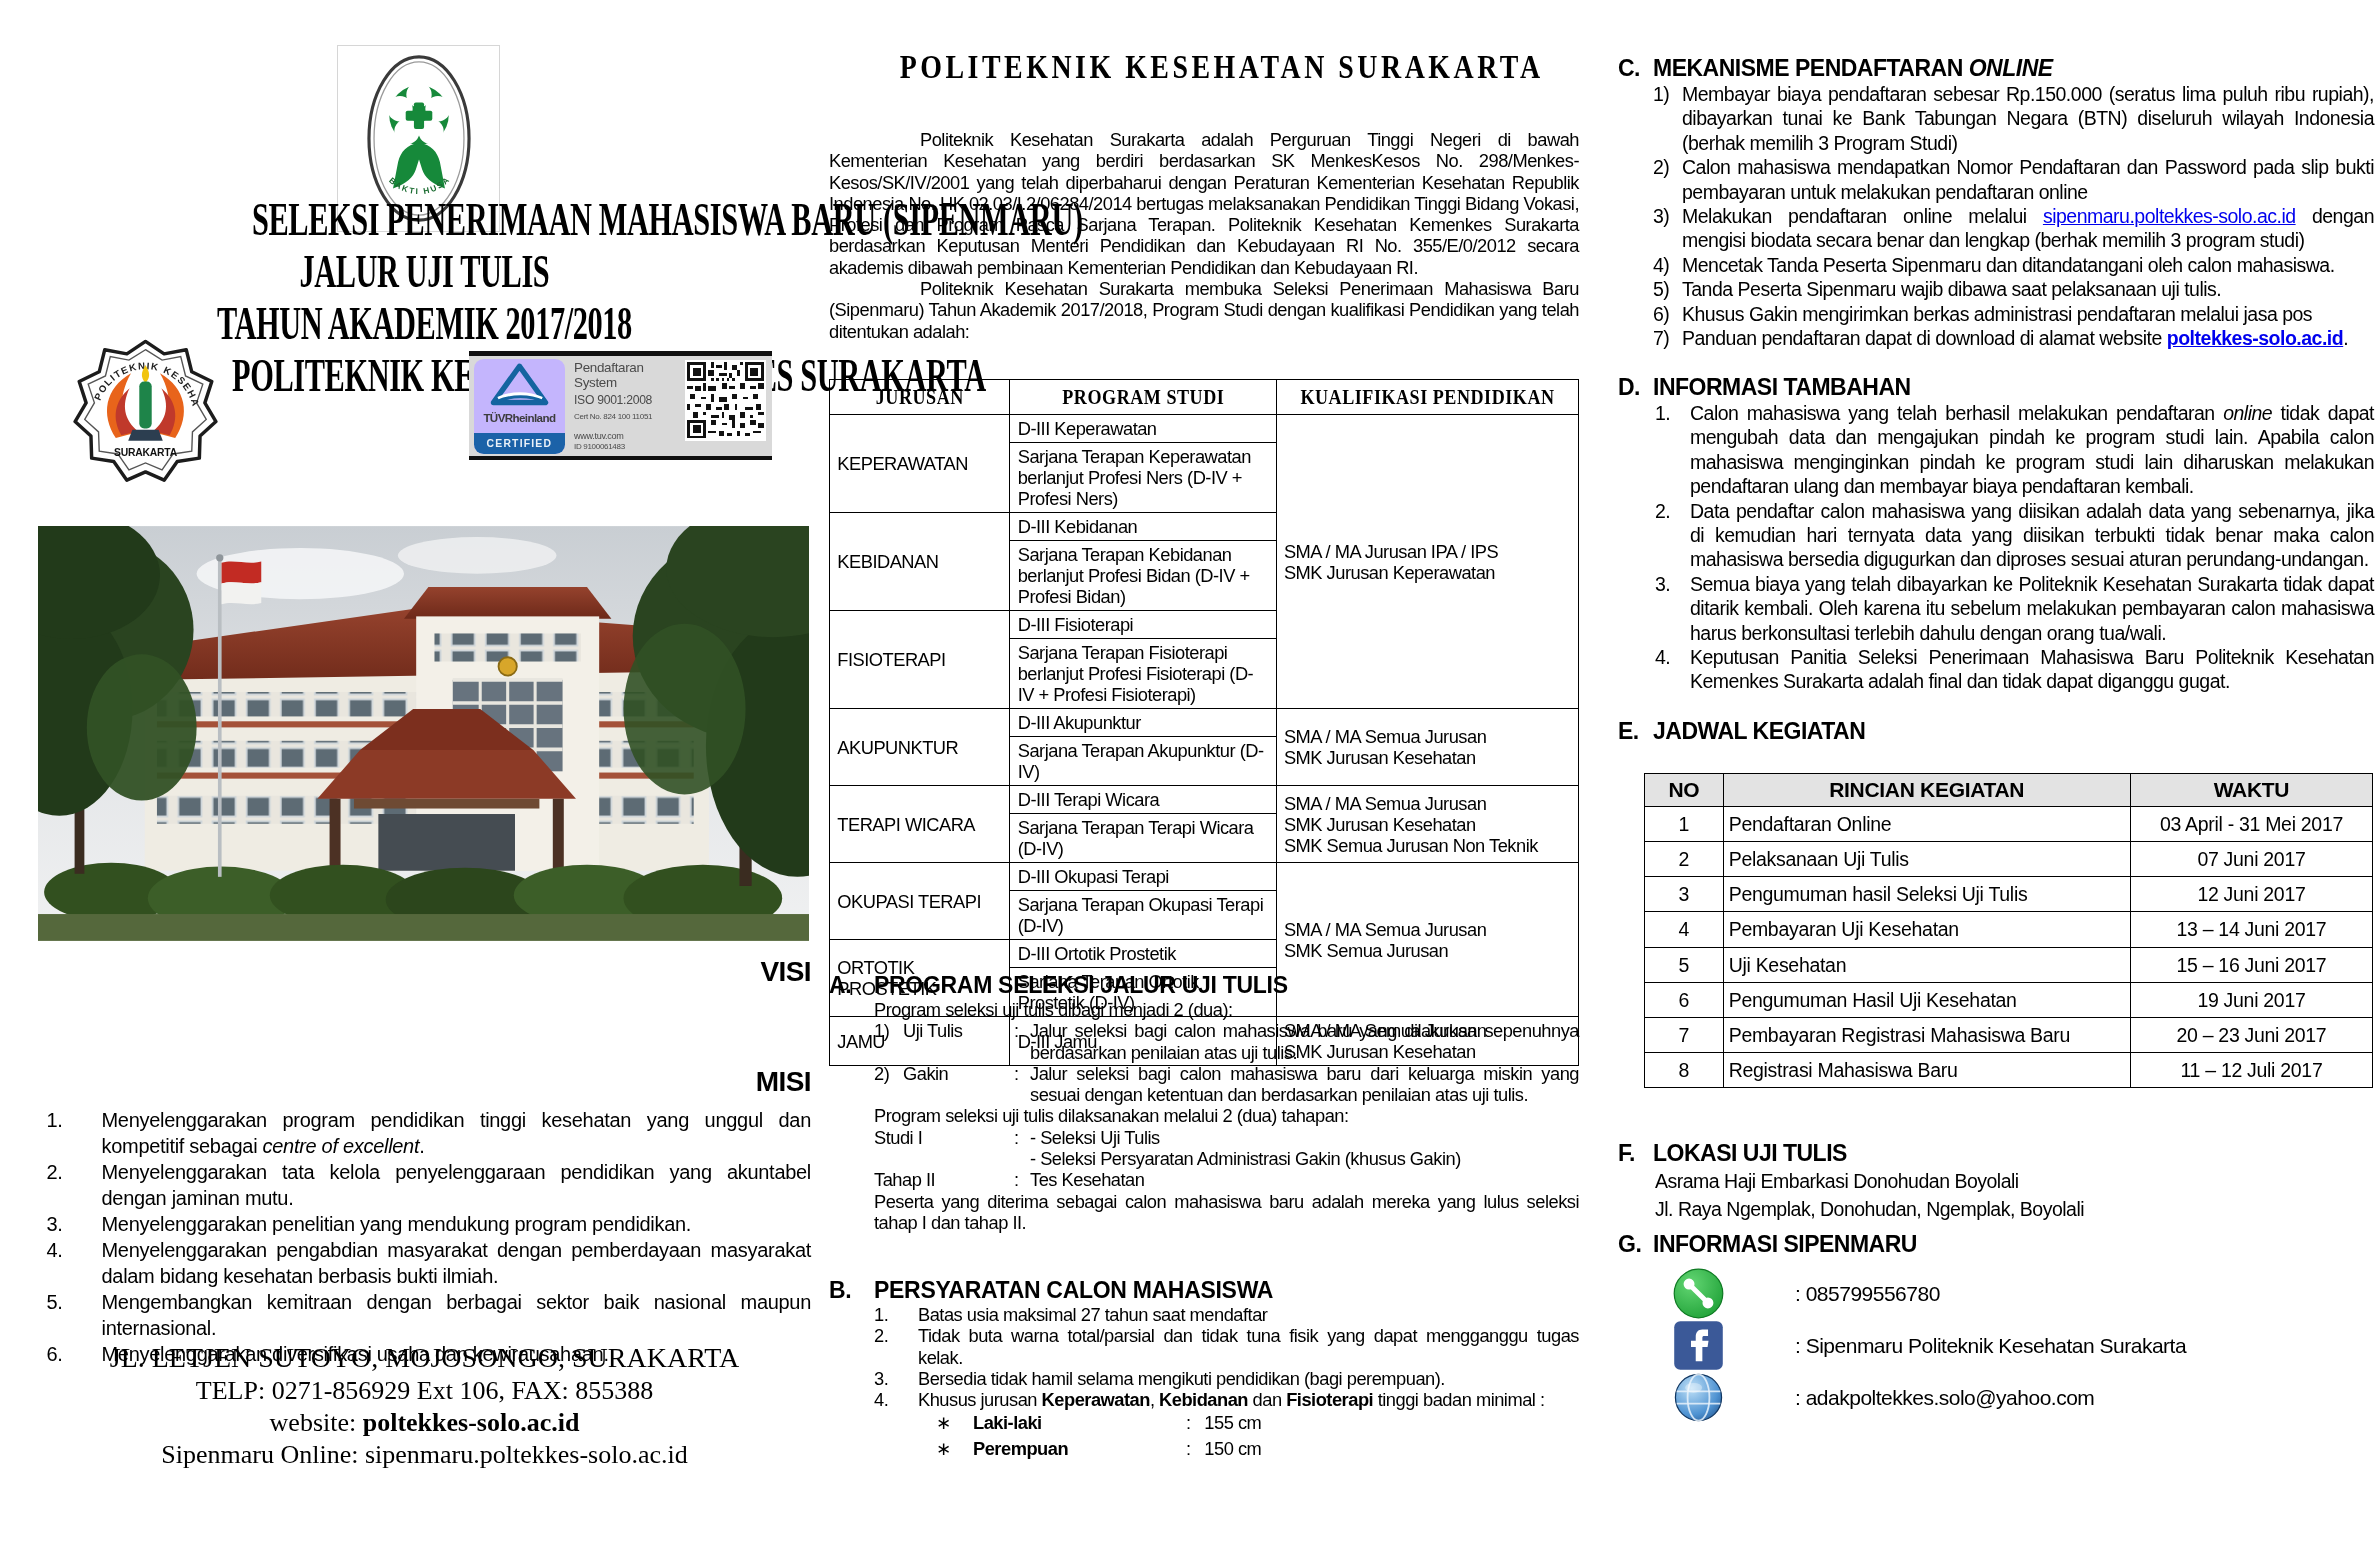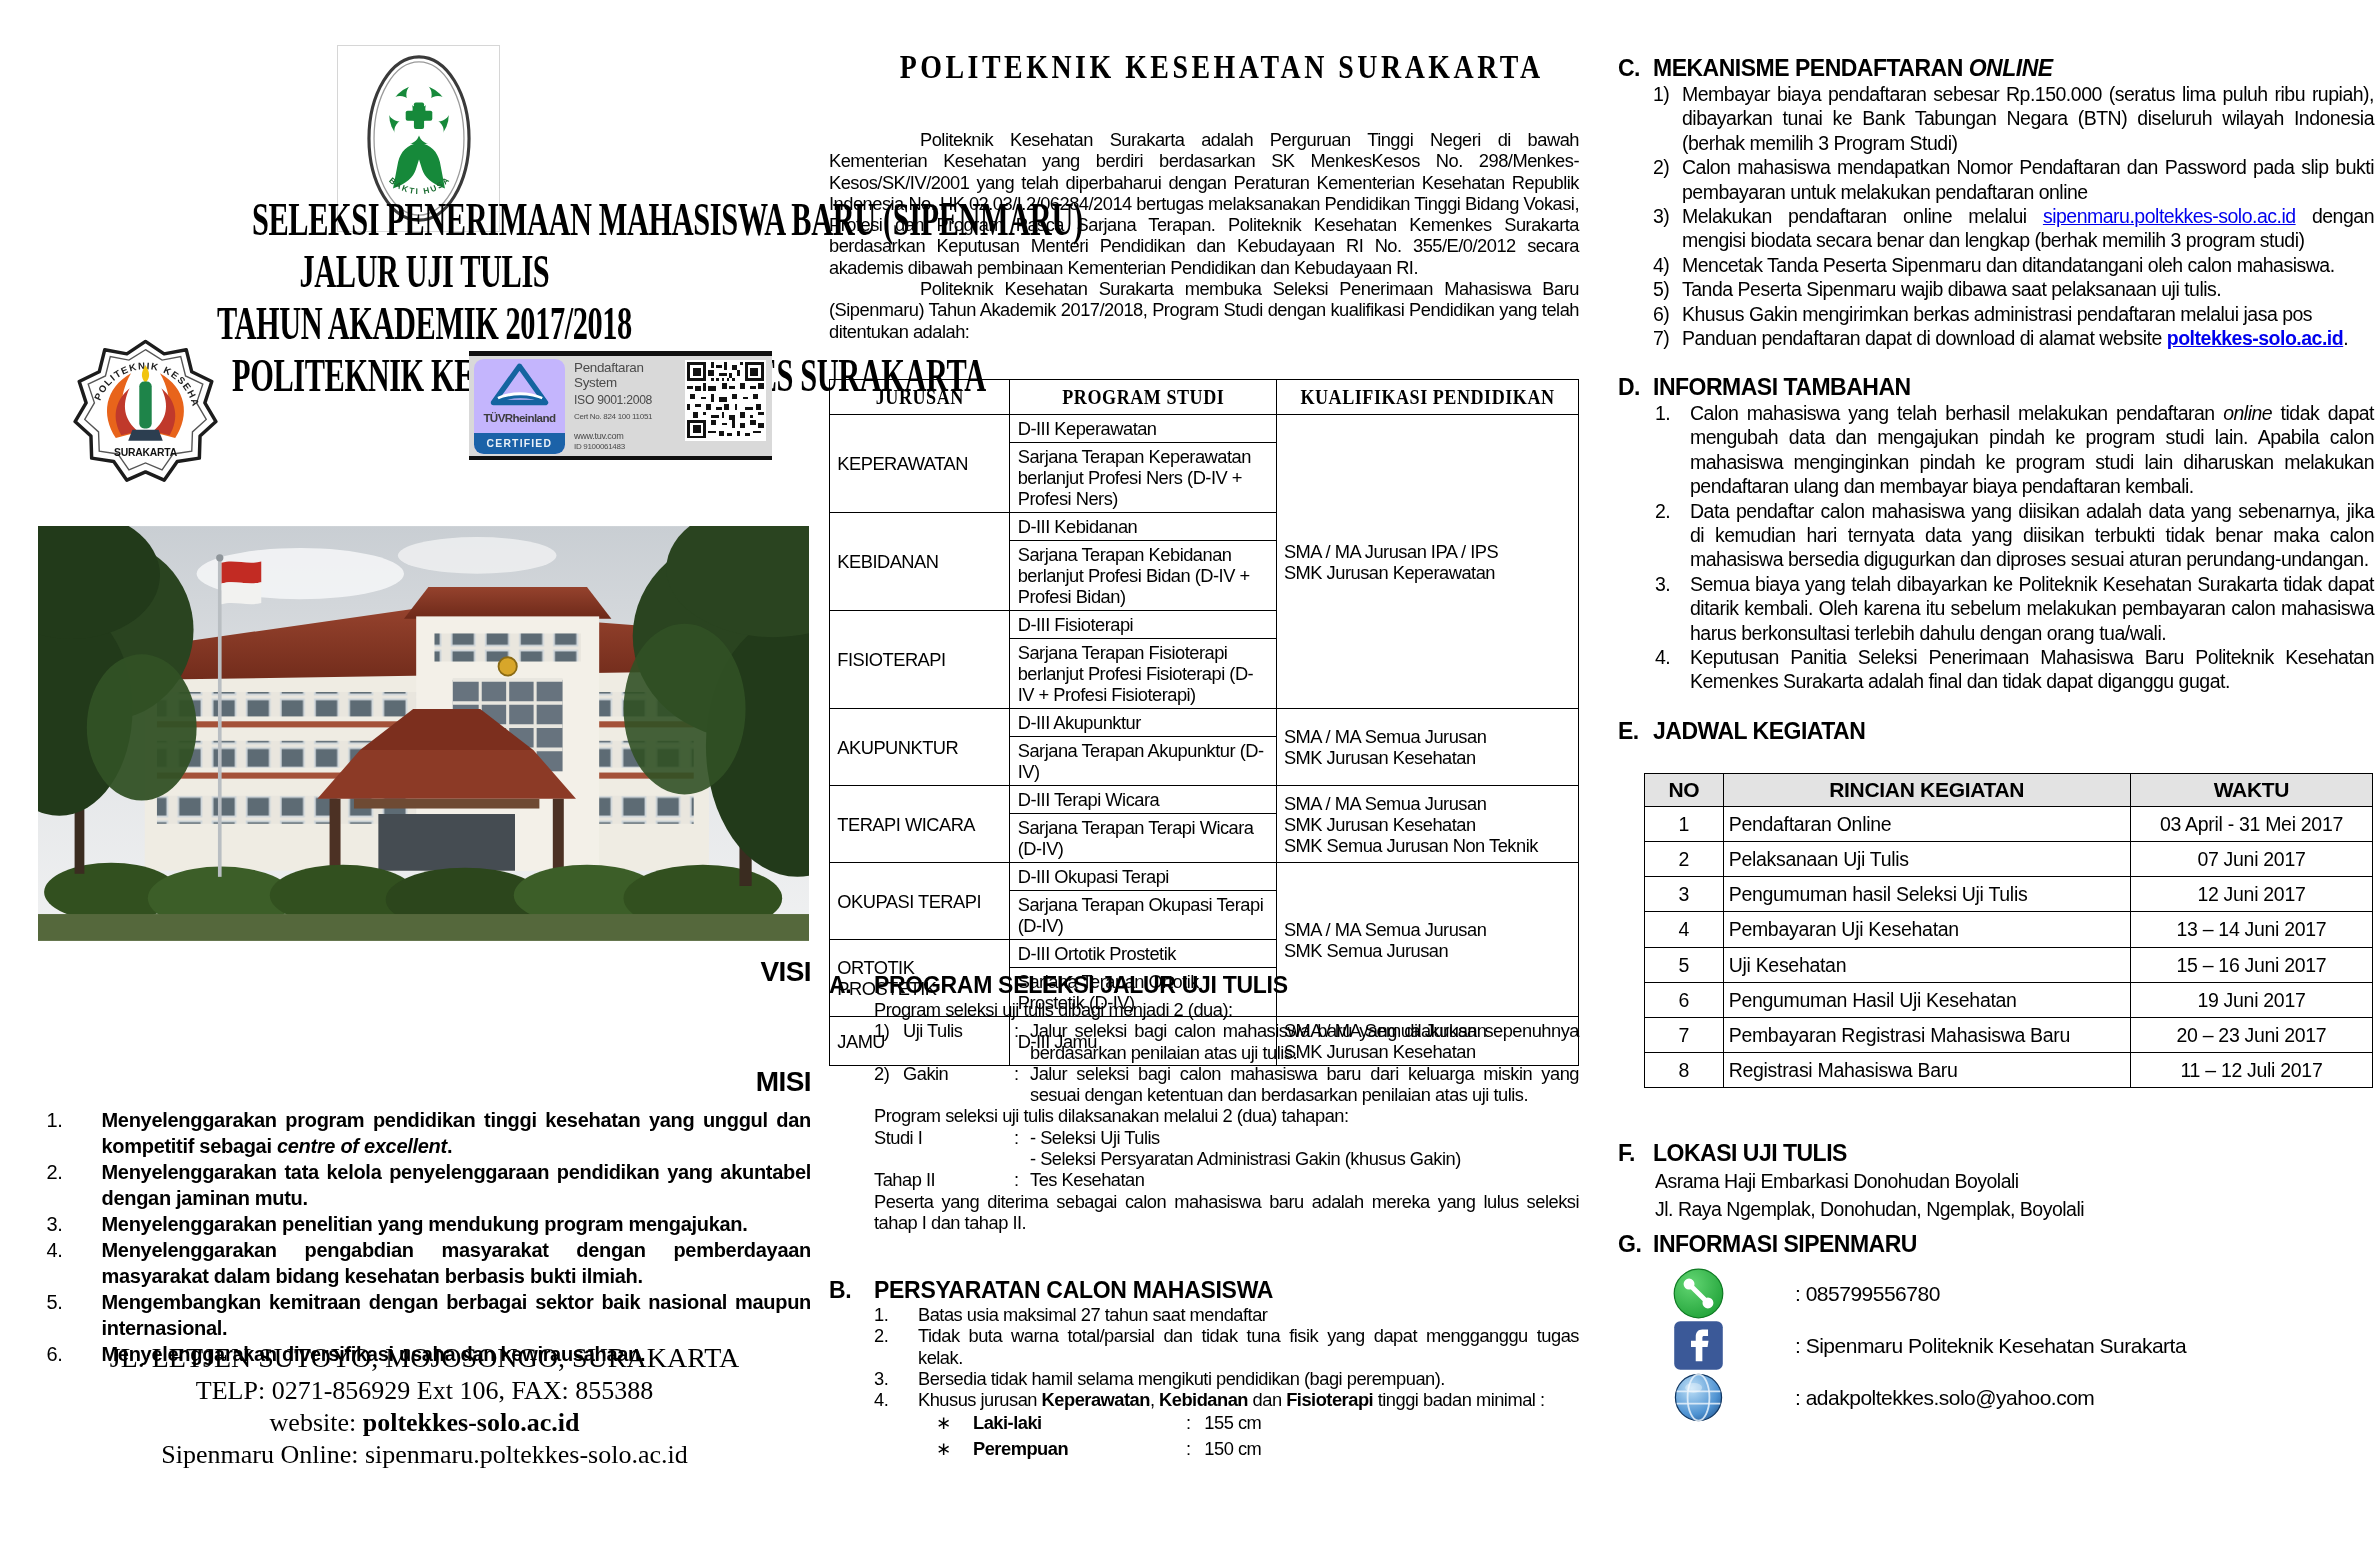--- a/index.html
+++ b/index.html
@@ -36,21 +36,21 @@
   .tuv-txt .t5{font-size:8px;line-height:9.8px;}
   .tuv-qr{position:absolute;right:6.1px;top:8.5px;width:81px;height:81px;background:#fff;padding:2.4px;box-sizing:border-box;}
   .photo{position:absolute;left:0;top:526px;width:771px;height:415px;}
   .visi-blk{position:absolute;left:0;top:956px;width:773px;}
   .h-vm{font-size:28px;font-weight:bold;text-align:right;letter-spacing:-0.6px;}
   .visi-text{margin-top:6.1px;font-size:20px;line-height:27px;text-align:center;padding:0 24.4px;}
   .misi-blk{position:absolute;left:0;top:1066px;width:773px;}
   .misi-list{margin-top:8.5px;}
   .mitem{display:flex;font-size:20px;line-height:26px;}
   .mnum{width:34px;flex:none;padding-left:8.5px;}
-  .mtext{flex:1;text-align:justify;padding-left:21px;font-weight:bold;}
+  .mtext{flex:1;text-align:justify;padding-left:21px;}
   .addr{position:absolute;left:0;top:1341px;width:773px;text-align:center;font-family:"Liberation Serif",serif;}
   .addr .a1{font-size:28px;line-height:34px;letter-spacing:0;}
   .addr .a2{font-size:26px;line-height:32px;letter-spacing:0;}
 
   
   .col-mid{position:absolute;left:829px;top:0;width:750px;height:1549px;}
   .mid-title{position:absolute;left:0;top:48px;width:750px;}
   .mtl{display:block;text-align:center;line-height:38px;white-space:nowrap;}
   .mtl>span{display:inline-block;font-family:"Liberation Serif",serif;font-weight:bold;font-size:34px;
             letter-spacing:4.3px;transform:scaleX(0.82);transform-origin:50% 50%;}
@@ -335,21 +335,21 @@
         <div class="mitem">
           <span class="mnum">1.</span>
           <span class="mtext"><span>Menyelenggarakan program pendidikan tinggi kesehatan yang unggul dan kompetitif sebagai </span><span class="i">centre of excellent</span><span>.</span></span>
         </div>
         <div class="mitem">
           <span class="mnum">2.</span>
           <span class="mtext">Menyelenggarakan tata kelola penyelenggaraan pendidikan yang akuntabel dengan jaminan mutu.</span>
         </div>
         <div class="mitem">
           <span class="mnum">3.</span>
-          <span class="mtext">Menyelenggarakan penelitian yang mendukung program mengajukan.</span>
+          <span class="mtext">Menyelenggarakan penelitian yang mendukung program pendidikan.</span>
         </div>
         <div class="mitem">
           <span class="mnum">4.</span>
           <span class="mtext">Menyelenggarakan pengabdian masyarakat dengan pemberdayaan masyarakat dalam bidang kesehatan berbasis bukti ilmiah.</span>
         </div>
         <div class="mitem">
           <span class="mnum">5.</span>
           <span class="mtext">Mengembangkan kemitraan dengan berbagai sektor baik nasional maupun internasional.</span>
         </div>
         <div class="mitem">

